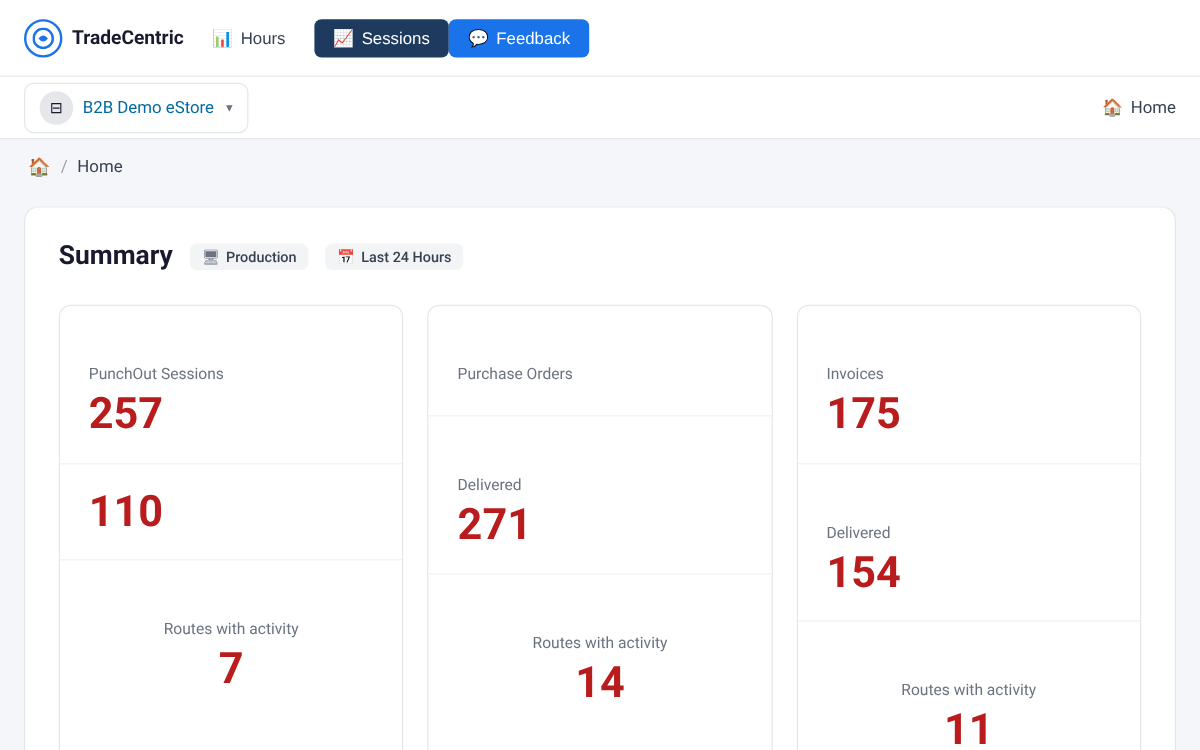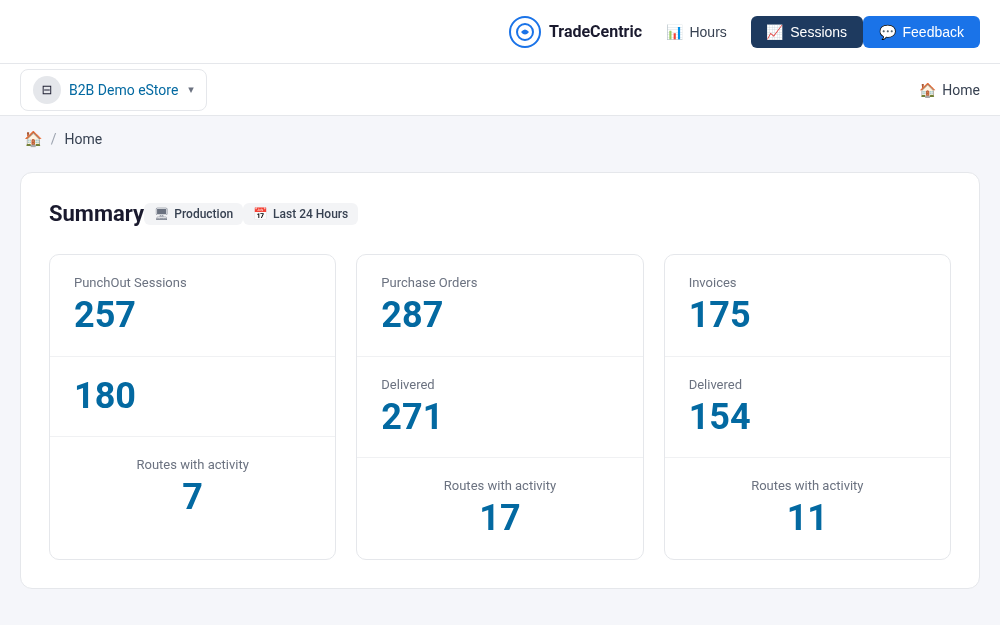--- a/index.html
+++ b/index.html
@@ -6,21 +6,21 @@
     body { font-family: -apple-system, BlinkMacSystemFont, 'Segoe UI', Roboto, sans-serif; background: #f5f6fa; color: #1a1a2e; }
 
     
     .top-nav {
       background: #fff;
       border-bottom: 1px solid #e5e7eb;
       display: flex;
       align-items: center;
       padding: 0 20px;
       height: 64px;
-      justify-content: flex-end;
+      justify-content: flex-start;
     }
     .nav-left { display: flex; align-items: center; gap: 8px; }
     .brand { display: flex; align-items: center; gap: 8px; }
     .brand-icon {
       width: 32px; height: 32px;
       border: 2.5px solid #1a73e8;
       border-radius: 50%;
       display: flex; align-items: center; justify-content: center;
       color: #1a73e8; font-weight: bold; font-size: 14px;
     }
@@ -68,42 +68,42 @@
     .breadcrumb-home-icon { color: #1a73e8; font-size: 15px; }
     .breadcrumb-sep { color: #9ca3af; }
     .breadcrumb-current { color: #374151; }
 
     
     .main-content { padding: 10px 20px 20px 20px; }
     .summary-card {
       background: #fff; border-radius: 12px;
       border: 1px solid #e5e7eb; padding: 28px;
     }
-    .summary-header { display: flex; align-items: center; margin-bottom: 28px; }
+    .summary-header { display: flex; align-items: center; gap: 14px; margin-bottom: 28px; }
     .summary-title { font-size: 22px; font-weight: 700; color: #1a1a2e; }
     .badge {
       display: flex; align-items: center; gap: 5px;
       padding: 4px 10px; background: #f3f4f6; border-radius: 6px;
       font-size: 12px; color: #374151; font-weight: 500;
     }
     .badge-icon { font-size: 12px; color: #6b7280; }
 
     
     .stats-grid { display: grid; grid-template-columns: 1fr 1fr 1fr; gap: 20px; }
     .stat-column {
       background: #fff; border: 1px solid #e5e7eb;
       border-radius: 10px; padding: 0; overflow: hidden;
     }
     .stat-section {
       padding: 20px 24px;
       border-bottom: 1px solid #f0f1f3;
     }
     .stat-section:last-child { border-bottom: none; text-align: center; }
-    .stat-label { font-size: 13px; color: #6b7280; margin-bottom: 6px; font-weight: 400; }
-    .stat-value { font-size: 36px; font-weight: 700; color: #0369a1; line-height: 1.1; }
+    .stat-label { font-size: 13px; color: #6b7280; margin-bottom: 6px; font-weight: 400; margin-top: 30px; }
+    .stat-value { font-size: 36px; font-weight: 700; color: #b91c1c; line-height: 1.1; }
   </style>
 </head>
 <body>
 
 <nav class="top-nav">
   <div class="nav-left">
     <div class="brand">
       <div class="brand-icon">
         <svg width="18" height="18" viewBox="0 0 18 18" fill="none">
           <circle cx="9" cy="9" r="8" stroke="#1a73e8" stroke-width="2" fill="none"></circle>
@@ -159,39 +159,38 @@
       </div>
     </div>
 
     <div class="stats-grid">
     <div class="stat-column">
           <div class="stat-section">
             <div class="stat-label">PunchOut Sessions</div>
             <div class="stat-value">257</div>
           </div>
           <div class="stat-section">
-            <div class="stat-value">180</div>
+            <div class="stat-value">110</div>
           </div>
           <div class="stat-section">
             <div class="stat-label">Routes with activity</div>
             <div class="stat-value">7</div>
           </div>
         </div>
         <div class="stat-column">
           <div class="stat-section">
             <div class="stat-label">Purchase Orders</div>
-            <div class="stat-value">287</div>
           </div>
           <div class="stat-section">
             <div class="stat-label">Delivered</div>
             <div class="stat-value">271</div>
           </div>
           <div class="stat-section">
             <div class="stat-label">Routes with activity</div>
-            <div class="stat-value">17</div>
+            <div class="stat-value">14</div>
           </div>
         </div>
         <div class="stat-column">
           <div class="stat-section">
             <div class="stat-label">Invoices</div>
             <div class="stat-value">175</div>
           </div>
           <div class="stat-section">
             <div class="stat-label">Delivered</div>
             <div class="stat-value">154</div>

